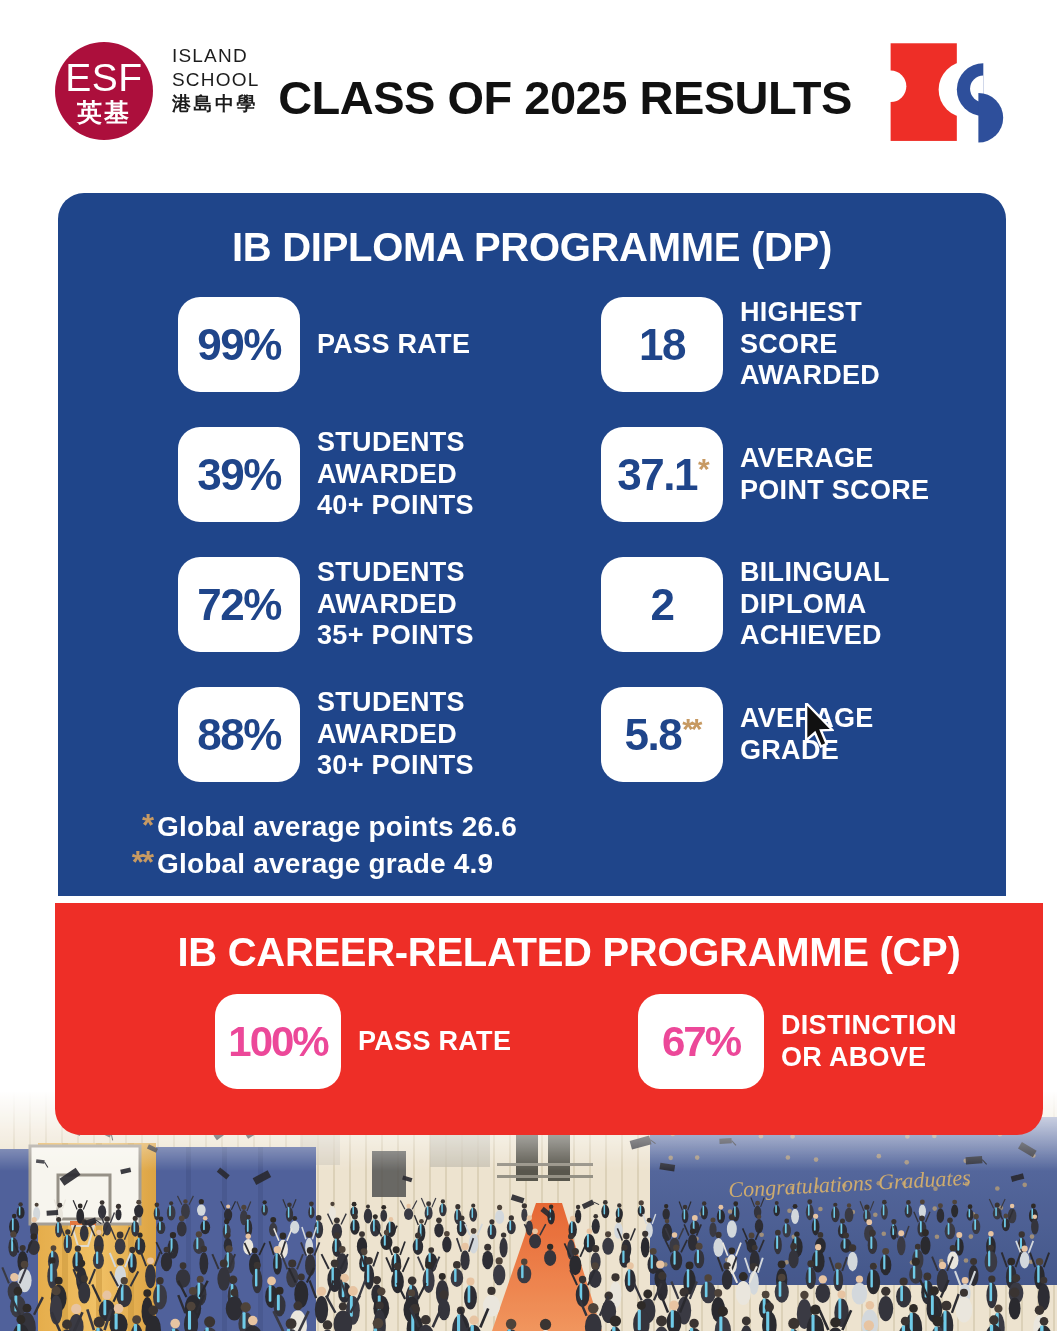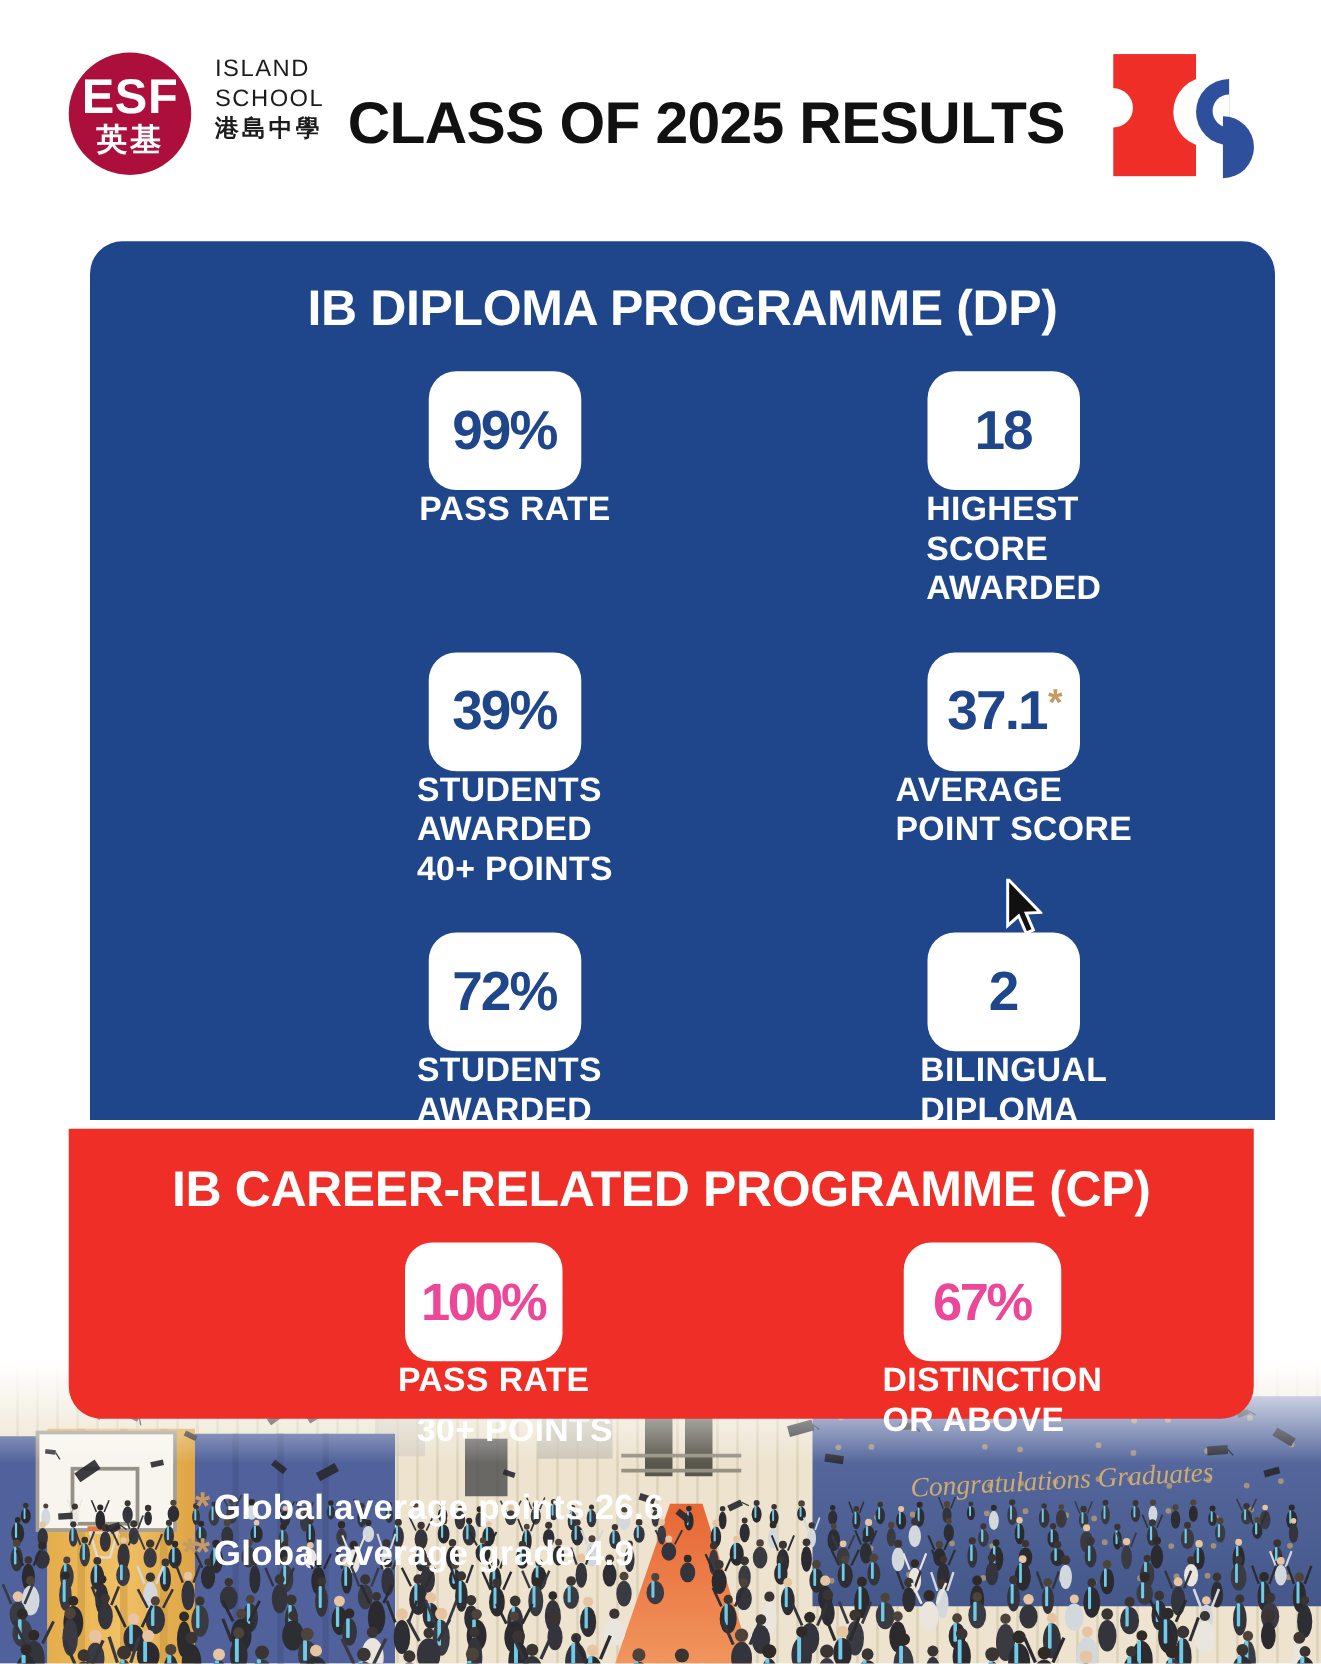--- a/index.html
+++ b/index.html
@@ -2,40 +2,40 @@
 <html><head>
 <meta charset="utf-8">
 <style>
   html,body{margin:0;padding:0;background:#fff;}
   body{width:1057px;height:1331px;overflow:hidden;font-family:"Liberation Sans",sans-serif;}
   .page{position:relative;width:1057px;height:1331px;background:#fff;overflow:hidden;}
 
   
   .esf-logo{position:absolute;left:55px;top:42px;width:98px;height:98px;border-radius:50%;
     background:#AC0F3C;color:#fff;display:flex;flex-direction:column;align-items:center;justify-content:center;}
-  .esf-top{font-size:39px;font-weight:700;line-height:1;letter-spacing:0.5px;}
+  .esf-top{font-size:39px;font-weight:400;line-height:1;letter-spacing:0.5px;}
   .esf-bottom{font-size:25px;font-weight:700;line-height:1;margin-top:3px;letter-spacing:2px;}
   .school-name{position:absolute;left:172px;top:44px;color:#1c1c1c;font-size:19px;font-weight:500;line-height:24px;letter-spacing:1.2px;}
   .school-name .cjk{letter-spacing:2.5px;font-weight:600;}
   .page-title{position:absolute;left:255px;top:72px;width:620px;margin:0;text-align:center;
     font-size:47px;font-weight:800;color:#111;letter-spacing:-0.5px;line-height:1.1;}
   .is-logo{position:absolute;left:884px;top:38px;width:120px;height:114px;}
 
   
-  .dp-panel{position:absolute;left:72px;top:193px;width:948px;height:703px;background:#1F458A;
+  .dp-panel{position:absolute;left:58px;top:193px;width:948px;height:703px;background:#1F458A;
     border-radius:26px 26px 0 0;z-index:2;}
   .cp-panel{position:absolute;left:55px;top:903px;width:948px;height:232px;background:#EE2E27;
-    border-radius:0 0 26px 26px;z-index:2;}
+    border-radius:0 0 26px 26px;z-index:2;padding-left:40px;}
   .panel-title{margin:0;text-align:center;color:#fff;font-weight:800;font-size:40px;letter-spacing:-0.3px;}
   .dp-panel .panel-title{padding-top:32px;}
   .cp-panel .panel-title{padding-top:27px;}
 
   .stats-grid{display:grid;grid-template-columns:423px auto;row-gap:35px;margin:27px 30px 0 120px;}
   .cp-panel .stats-grid{margin-top:19px;}
-  .stat-row{display:flex;align-items:center;min-height:95px;flex-direction:column;}
+  .stat-row{display:flex;align-items:center;min-height:95px;}
   .stat-card{width:122px;min-width:122px;height:95px;background:#fff;border-radius:22px;
     display:flex;align-items:center;justify-content:center;}
   .cp-panel .stat-card{width:126px;min-width:126px;}
   .stat-value{font-size:44px;font-weight:800;color:#1F458A;letter-spacing:-1.5px;}
   .cp-panel .stat-value{color:#ec4899;font-size:42px;letter-spacing:-2px;}
   .stat-ast{color:#C79A63;font-size:30px;font-weight:800;letter-spacing:-3px;position:relative;top:-6px;margin-left:1px;}
   .stat-label{color:#fff;font-size:27px;font-weight:700;line-height:1.17;letter-spacing:0.3px;
     margin-left:17px;white-space:pre-line;}
 
   .footnotes{margin-top:26px;}

